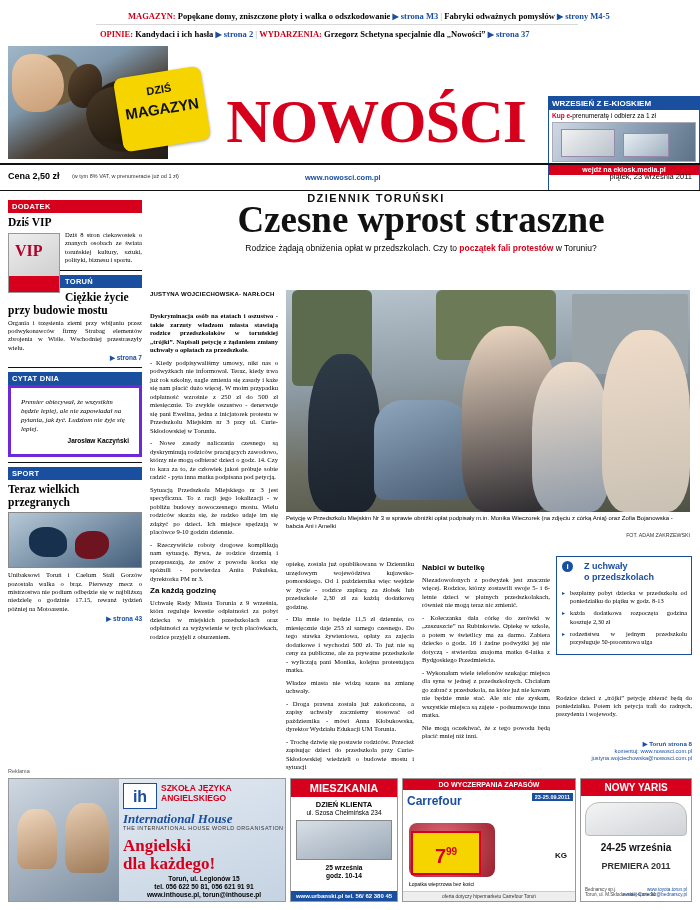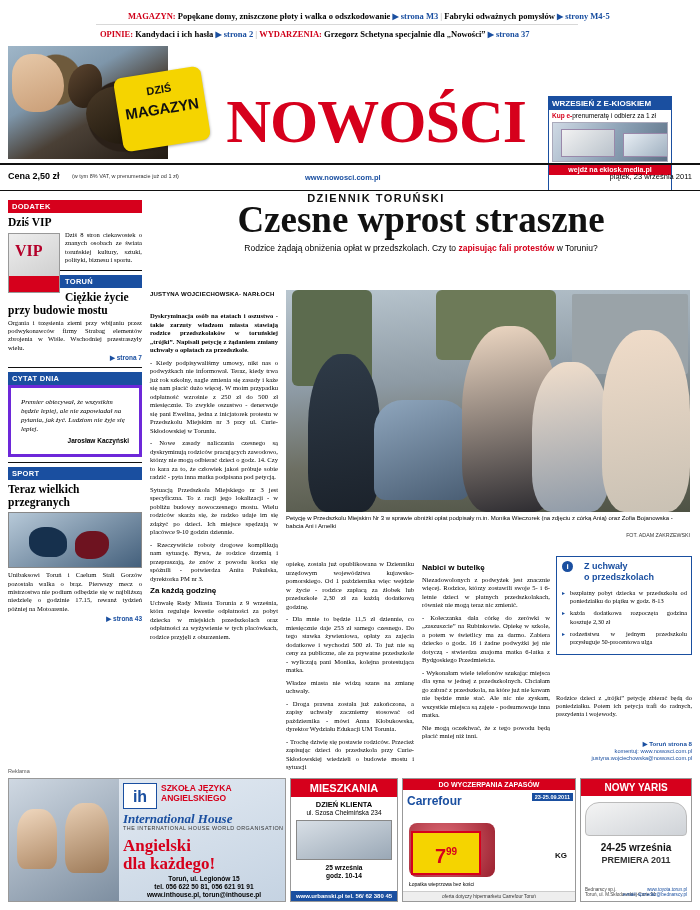--- a/index.html
+++ b/index.html
@@ -68,21 +68,21 @@
     line-height: 62px;
     color: #d6001c;
     letter-spacing: -1px;
   }
   .logosub {
     position: absolute; left: 206px; top: 146px; width: 340px; text-align: center;
     font-family:"Liberation Sans",sans-serif; font-weight:bold; font-size: 11px; letter-spacing: 1.5px; color:#111;
   }
 
   .promo {
-    position: absolute; left: 548px; top: 50px; width: 124px; height: 95px;
+    position: absolute; left: 548px; top: 50px; width: 152px; height: 95px;
     border: 1px solid #1a4fa0; background: #fff;
   }
   .promo .ph { background:#1a4fa0; color:#fff; font-family:"Liberation Sans",sans-serif; font-weight:bold; font-size:8px; padding:2px 3px; }
   .promo .pt { font-family:"Liberation Sans",sans-serif; font-size:6.5px; padding:2px 3px 0 3px; line-height:8px;}
   .promo .pt b { color:#d6001c; }
   .promo .pimg {
     margin: 2px 3px; height: 40px;
     background: linear-gradient(120deg,#cfd9e4,#8fa4b8 50%, #5d7287);
     border:1px solid #aab;
     position: relative; overflow:hidden;
@@ -199,21 +199,21 @@
   .ad3 .meat { position:absolute; left: 6px; top: 44px; width: 86px; height: 54px; background: radial-gradient(circle at 40% 40%, #e0707a, #9b1f2e); border-radius: 8px;}
   .ad3 .price { position:absolute; right: 6px; top: 40px; width: 70px; height: 44px; background:#f5d400; border:2px solid #d6001c; color:#d6001c; font-family:"Liberation Sans",sans-serif; font-weight:bold; font-size: 20px; text-align:center; line-height: 38px; margin-top: 12px;}
   .ad3 .kg { position:absolute; right: 8px; top: 72px; font-family:"Liberation Sans",sans-serif; font-weight:bold; font-size: 8px; color:#111;}
   .ad3 .note { position:absolute; left: 6px; bottom: 14px; font-family:"Liberation Sans",sans-serif; font-size: 5px; width: 84px; line-height:6px;}
   .ad3 .f { position:absolute; left:0; bottom:0; width:100%; background:#eee; color:#333; font-family:"Liberation Sans",sans-serif; font-size: 4.8px; text-align:center; padding: 2px 0; border-top:1px solid #ccc;}
 
   .ad4 { left: 572px; width: 112px; background:#fff; }
   .ad4 .h { background:#d6001c; color:#fff; font-family:"Liberation Sans",sans-serif; font-weight:bold; font-size: 10px; text-align:center; padding: 3px 0;}
   .ad4 .car { margin: 6px 4px; height: 34px; background: linear-gradient(160deg,#f4f4f4,#cfd3d8); border-radius: 14px 14px 4px 4px; border:1px solid #bbb;}
   .ad4 .d1 { font-family:"Liberation Sans",sans-serif; font-weight:bold; font-size: 10px; text-align:center; color:#111;}
-  .ad4 .d2 { font-family:"Liberation Sans",sans-serif; font-weight:bold; font-size: 9px; text-align:center; color:#333; margin-top:2px;}
+  .ad4 .d2 { font-family:"Liberation Sans",sans-serif; font-weight:bold; font-size: 9px; text-align:center; color:#333; margin-top:8px;}
   .ad4 .sm { position:absolute; bottom: 3px; left: 4px; font-family:"Liberation Sans",sans-serif; font-size: 4.6px; color:#444; line-height:5.6px;}
   .ad4 .sm2 { position:absolute; bottom: 3px; right: 4px; font-family:"Liberation Sans",sans-serif; font-size: 4.6px; color:#1a4fa0; text-align:right; line-height:5.6px;}
 </style>
 </head>
 <body>
 
 <div class="page">
 
   <div class="topbar">
     <div class="topline tl1">
@@ -268,21 +268,21 @@
 
   <div class="pricebar">
     <div class="price">Cena 2,50 zł</div>
     <div class="pricevat">(w tym 8% VAT, w prenumeracie już od 1 zł)</div>
     <div class="weburl">www.nowosci.com.pl</div>
     <div class="datetext">piątek, 23 września 2011</div>
   </div>
 
   <div class="headline">Czesne wprost straszne</div>
   <div class="subhead">
-    <span>Rodzice żądają obniżenia opłat w przedszkolach. Czy to </span><b>zapisując fali protestów</b><span> w Toruniu?</span>
+    <span>Rodzice żądają obniżenia opłat w przedszkolach. Czy to </span><b>początek fali protestów</b><span> w Toruniu?</span>
   </div>
 
   <div class="side">
     <div class="sect-h red">DODATEK</div>
     <div class="sect-t">Dziś VIP</div>
     <div>
       <div class="vipimg">
         <div class="vipword">VIP</div>
         <div class="vipbar"></div>
       </div>

